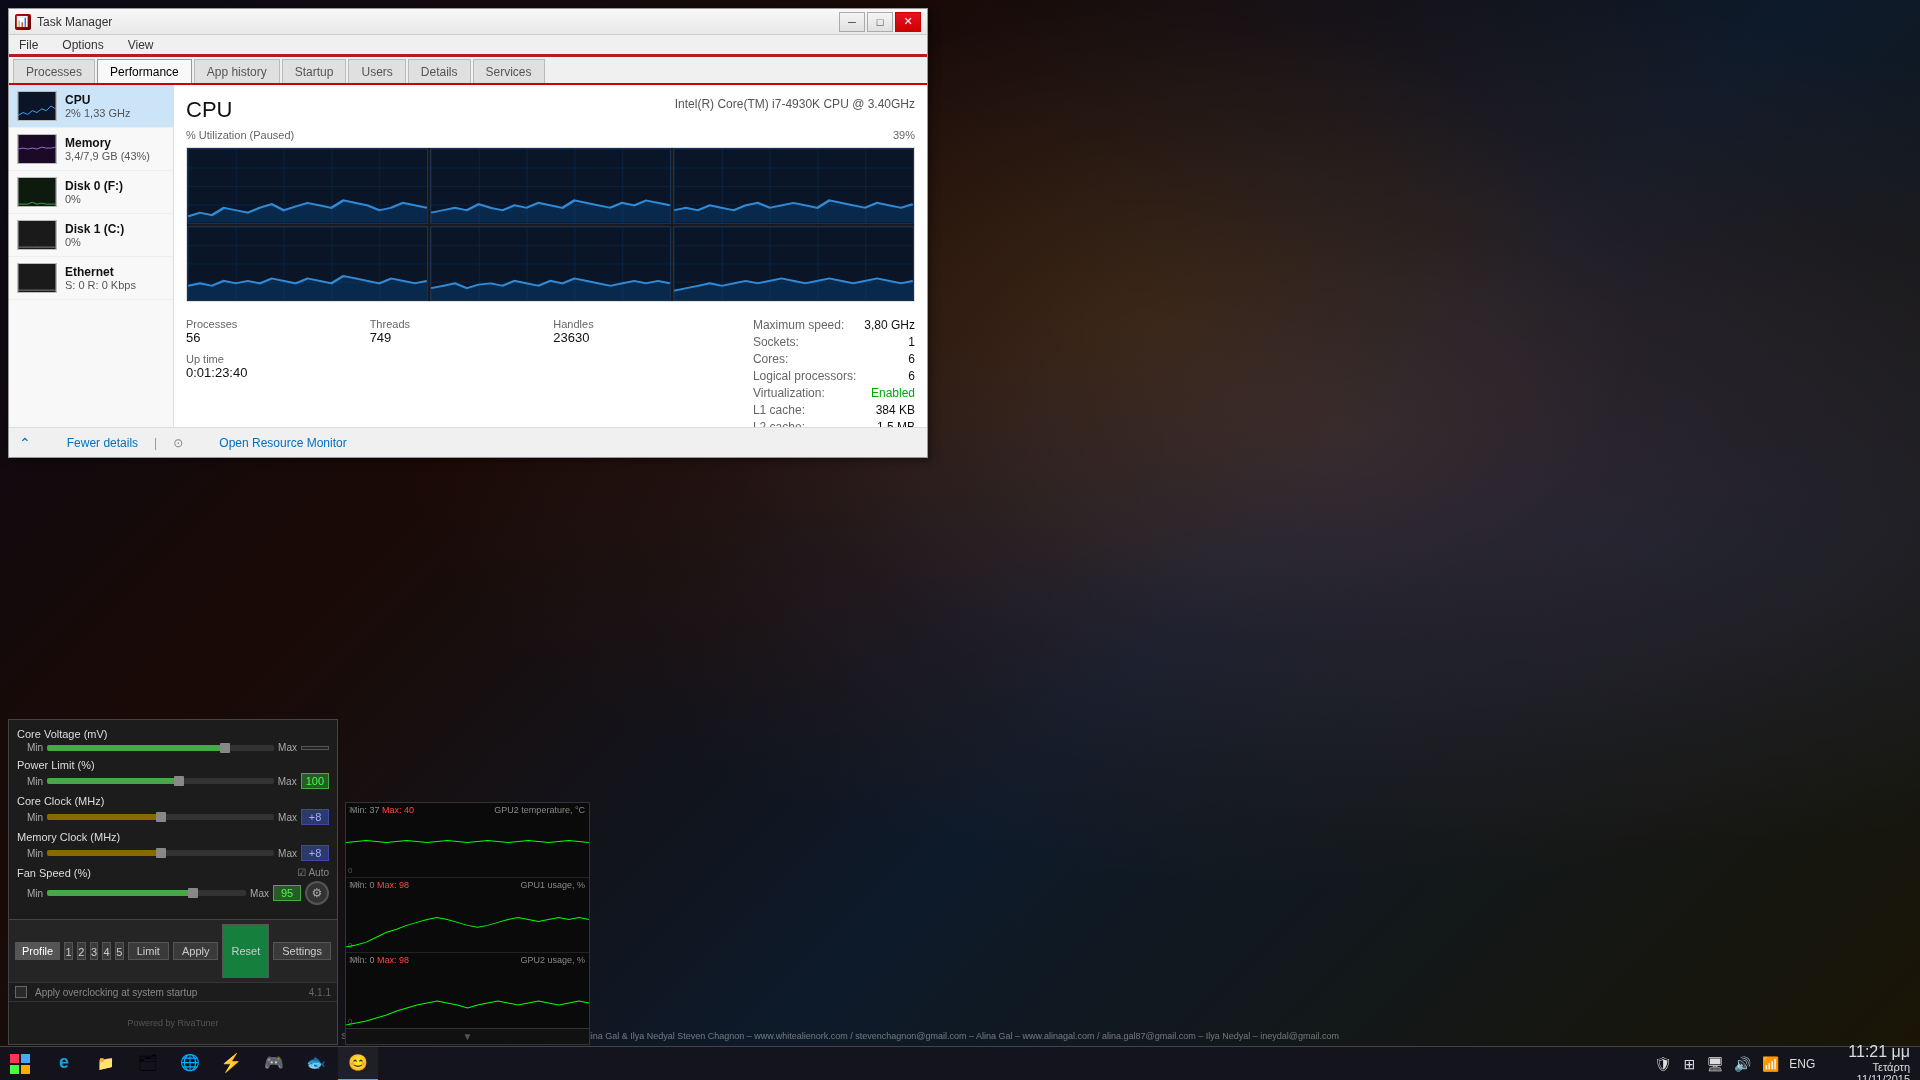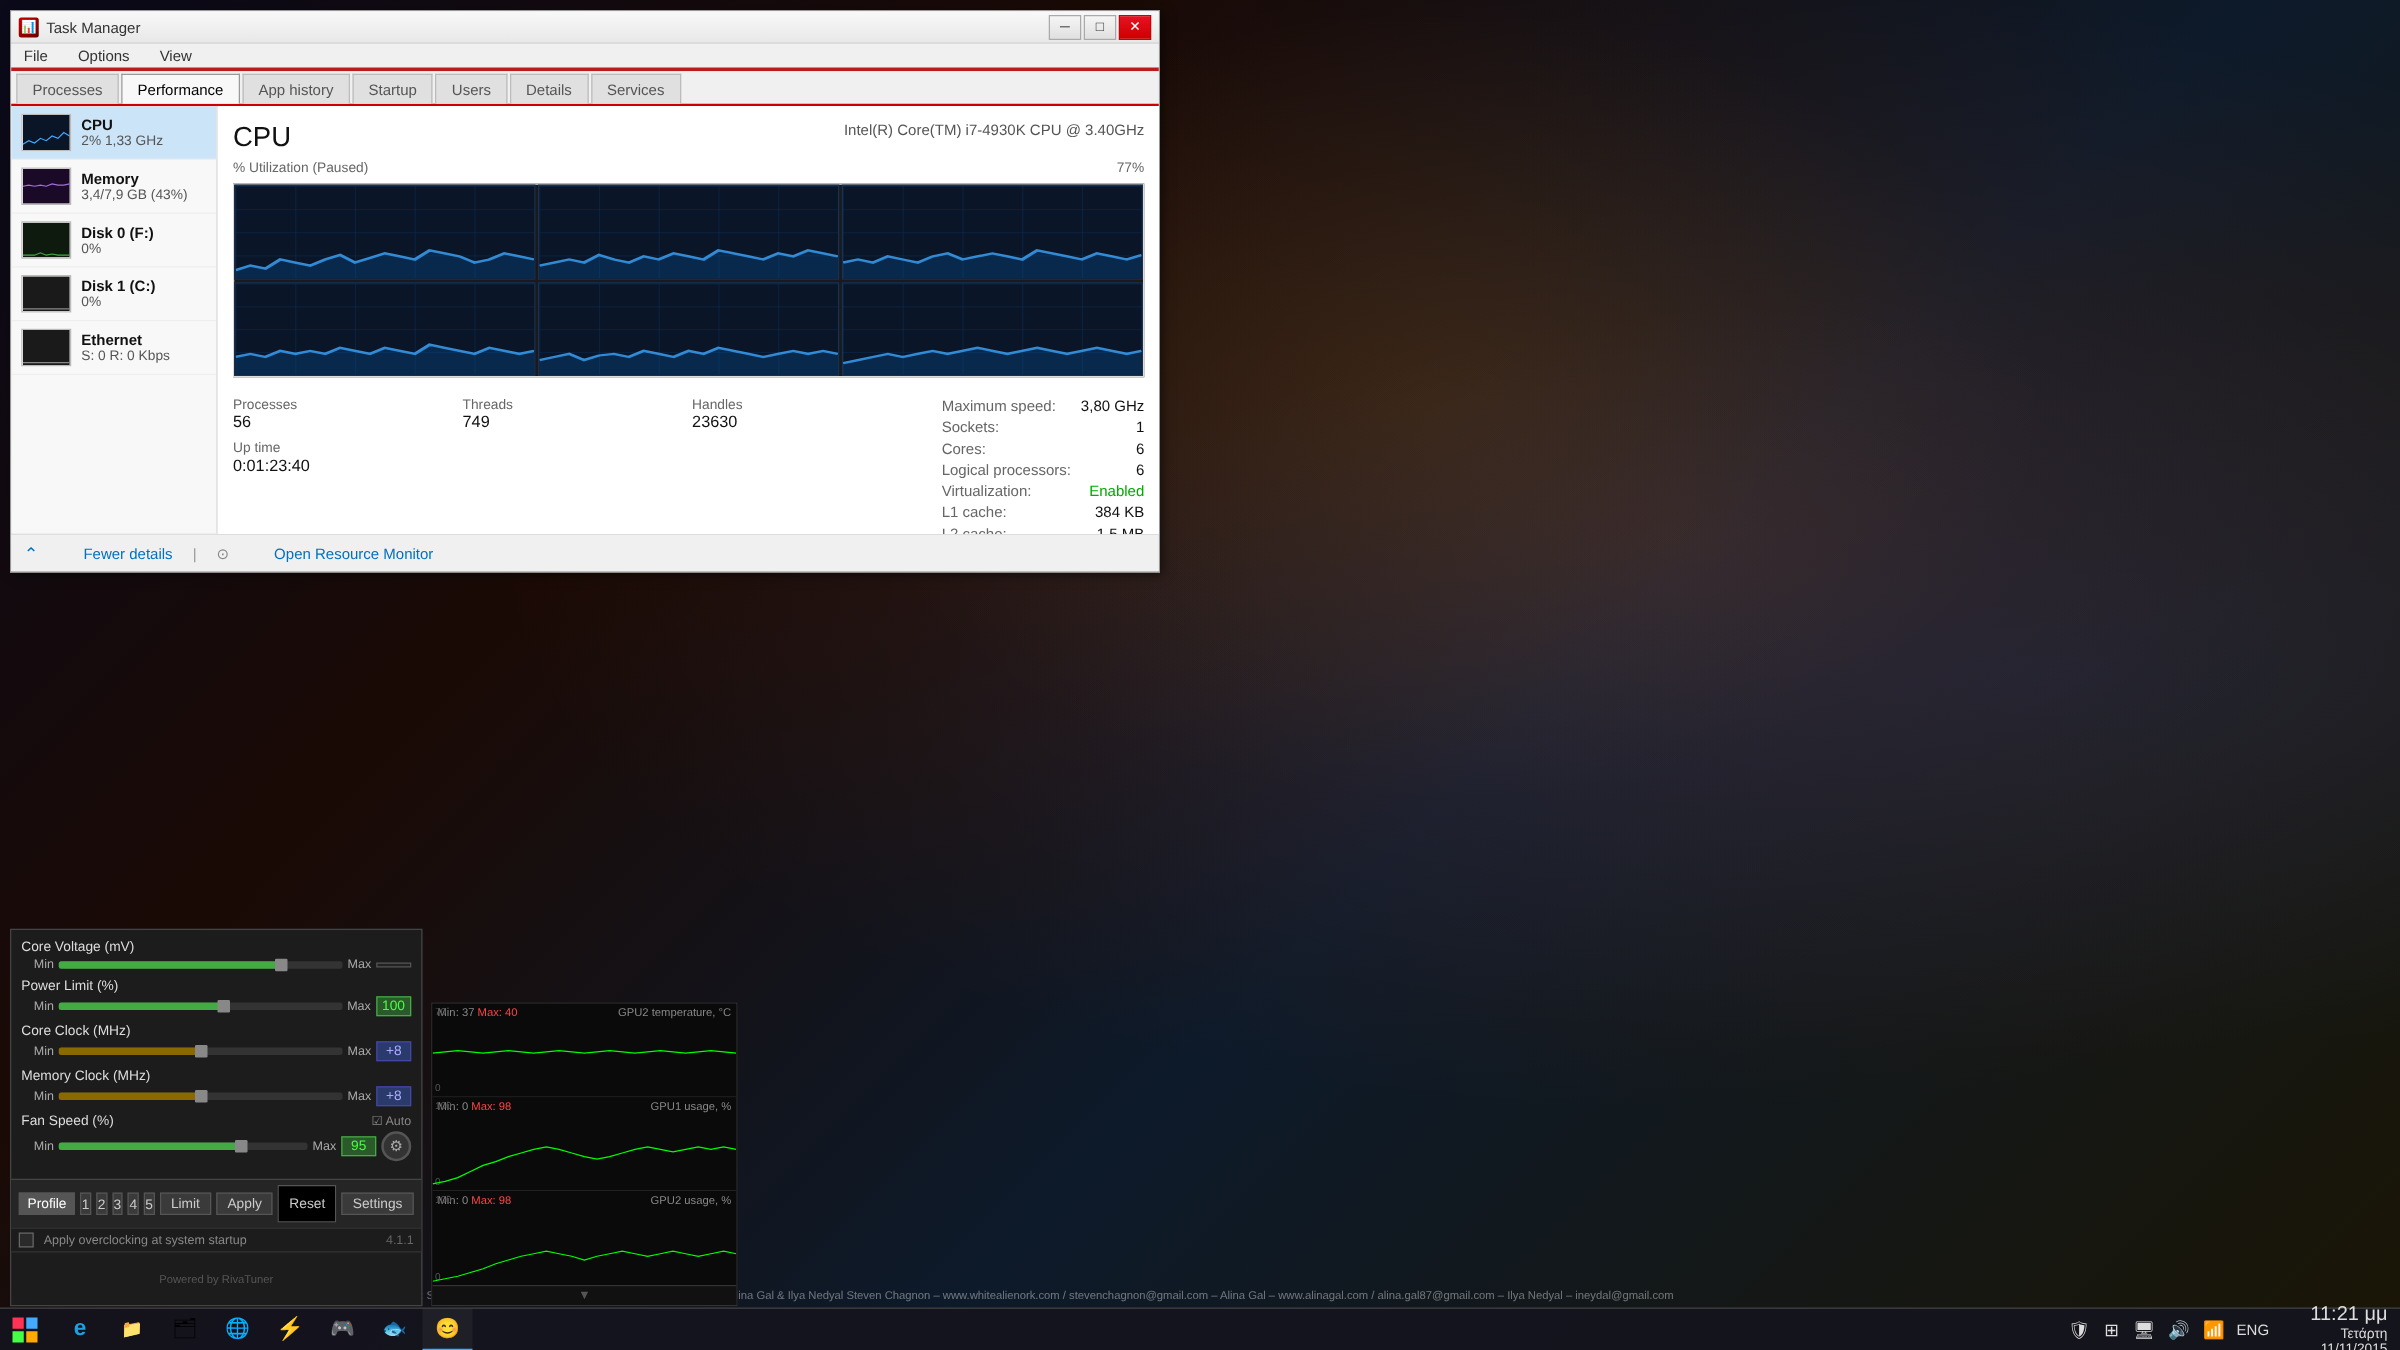--- a/index.html
+++ b/index.html
@@ -440,25 +440,25 @@
     .gpu-apply-btn {
       background: #3a3a3a;
       border: 1px solid #555;
       color: #ccc;
       font-size: 11px;
       padding: 2px 8px;
       cursor: pointer;
     }
 
     .gpu-reset-btn {
-      background: #000000;
+      background: #15803d;
       border: 1px solid #555;
       color: #ccc;
       font-size: 11px;
-      padding: 8px 8px;
+      padding: 20px 8px;
       cursor: pointer;
     }
 
     .gpu-settings-btn {
       background: #3a3a3a;
       border: 1px solid #555;
       color: #ccc;
       font-size: 11px;
       padding: 2px 8px;
       cursor: pointer;
@@ -771,21 +771,21 @@
       </div>
     </div>
 
     <div class="tm-main">
       <div class="cpu-header">
         <div class="cpu-title">CPU</div>
         <div class="cpu-model">Intel(R) Core(TM) i7-4930K CPU @ 3.40GHz</div>
       </div>
       <div style="display:flex; justify-content:space-between; margin-bottom:2px;">
         <div class="cpu-util-label">% Utilization (Paused)</div>
-        <div style="font-size:11px; color:#666;">77%</div>
+        <div style="font-size:11px; color:#666;">39%</div>
       </div>
 
       <div class="cpu-graphs">
 
         <div class="cpu-graph-cell">
           <div class="graph-grid"></div>
           <svg class="graph" viewBox="0 0 100 60" preserveAspectRatio="none">
             <polyline points="0,55 5,52 10,54 15,48 20,50 25,52 30,48 35,45 40,50 45,47 50,44 55,46 60,48 65,42 70,44 75,46 80,50 85,48 90,44 95,46 100,48" fill="none" stroke="#4af" stroke-width="1.5" opacity="0.8"></polyline>
             <polygon points="0,55 5,52 10,54 15,48 20,50 25,52 30,48 35,45 40,50 45,47 50,44 55,46 60,48 65,42 70,44 75,46 80,50 85,48 90,44 95,46 100,48 100,60 0,60" fill="rgba(0,120,215,0.2)"></polygon>
           </svg>

